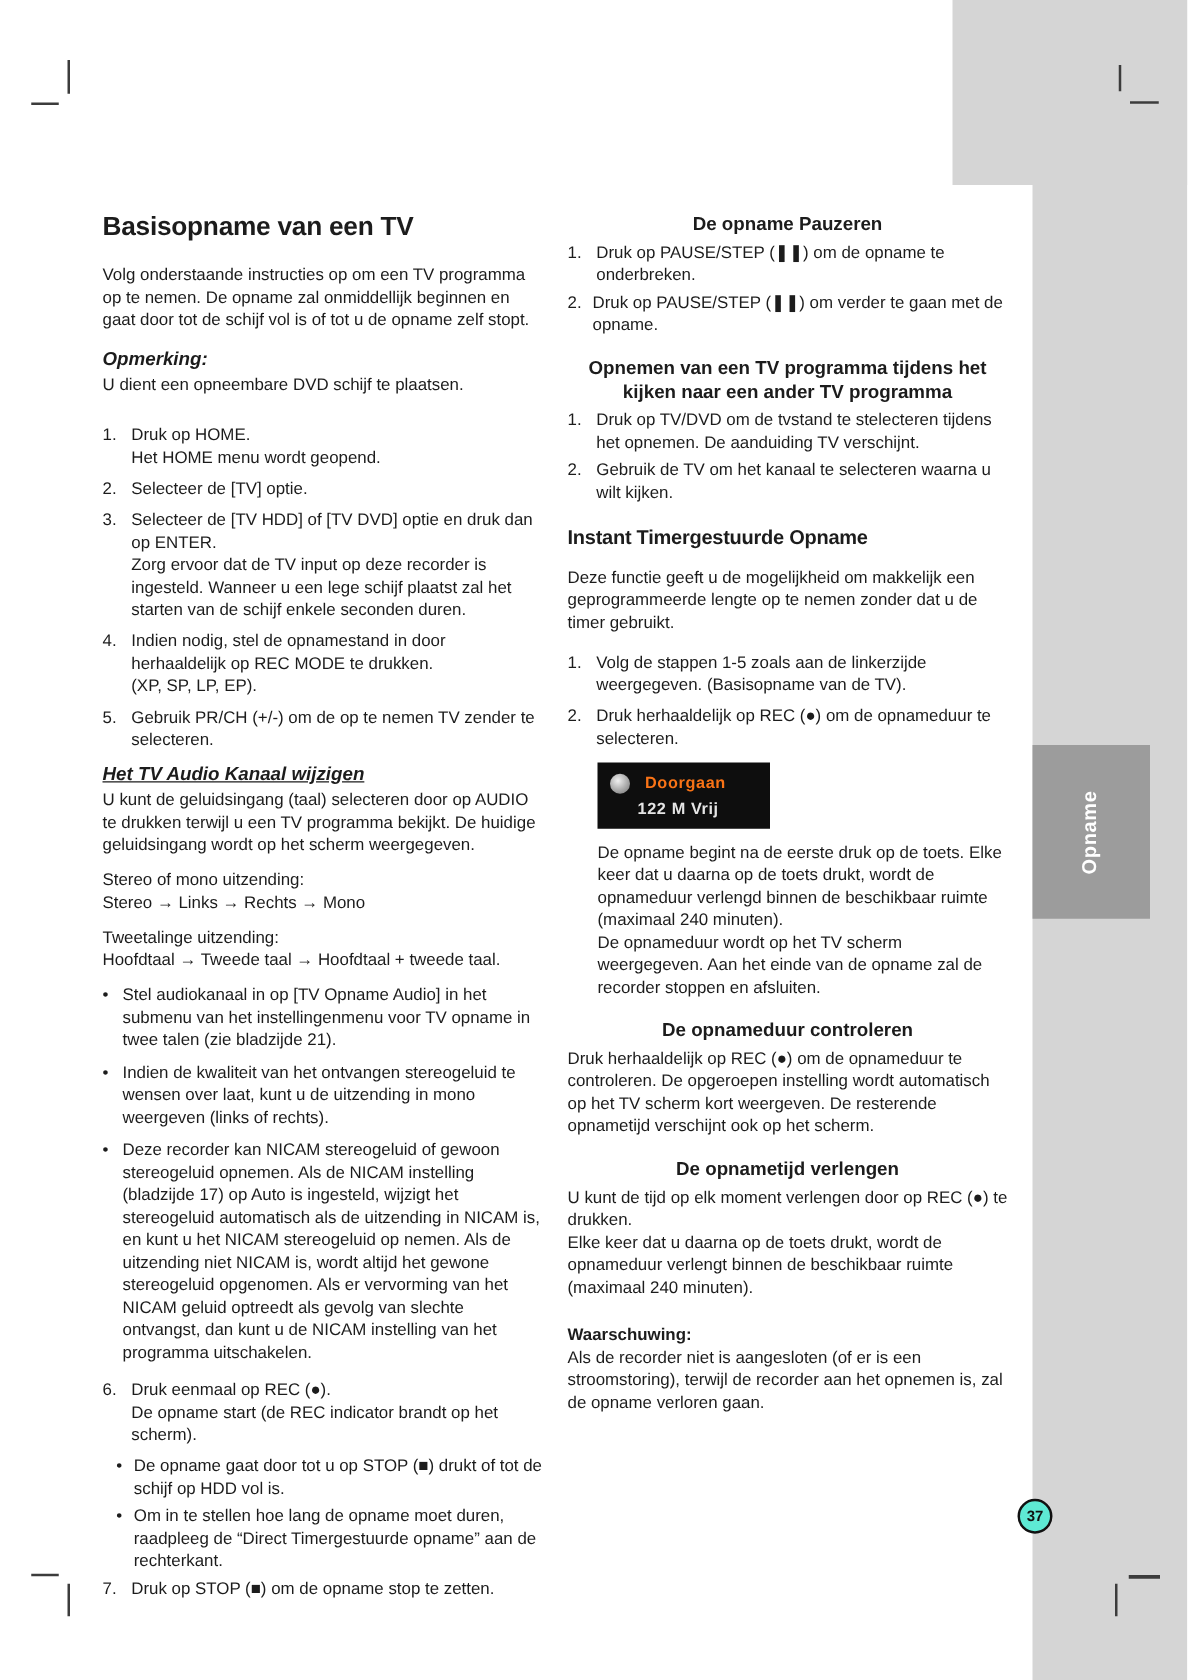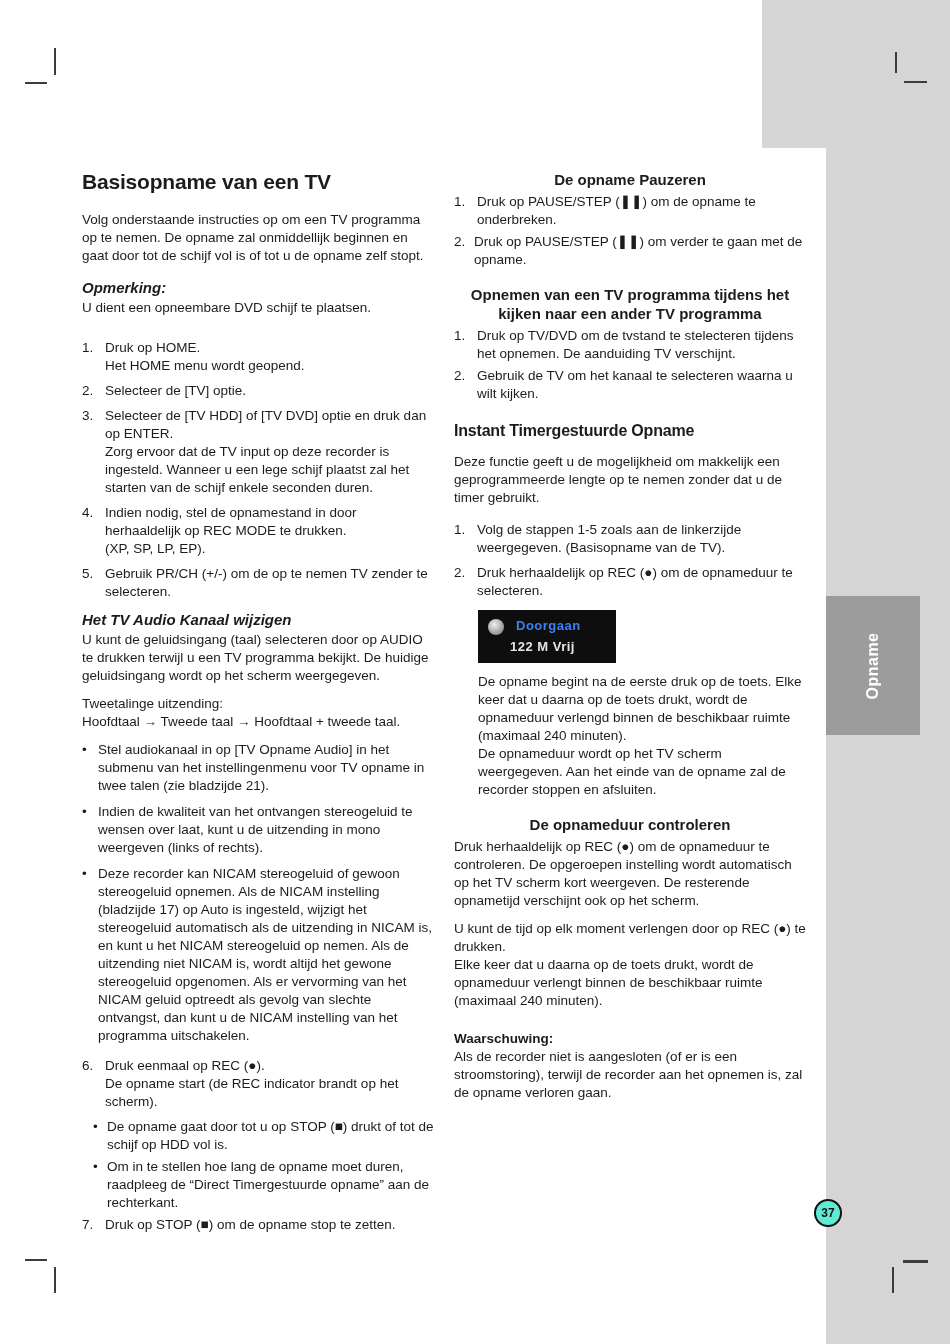--- a/index.html
+++ b/index.html
@@ -38,21 +38,21 @@
   .bl .m { flex:none; width:16px; }
   .bl .t { flex:1; }
   .sub { margin-left:11px; margin-bottom:4px; }
   .sub .m { width:14px; }
   .gap-lg { margin-top:16px; }
   .gap-md { margin-top:16px; }
   
   .osd { position:relative; width:138px; height:53px; background:#0e0e0e; margin:10px 0 10px 24px; }
   .osd .dot { position:absolute; left:10px; top:9px; width:16px; height:16px; border-radius:50%;
               background:radial-gradient(circle at 40% 35%, #f0f0f0 0%, #b5b5b5 45%, #6e6e6e 100%); }
-  .osd .l1 { position:absolute; left:38px; top:7px;  font-size:13px; font-weight:bold; color:#3b82f6; letter-spacing:0.5px; }
+  .osd .l1 { position:absolute; left:38px; top:7px;  font-size:13px; font-weight:bold; color:#f97316; letter-spacing:0.5px; }
   .osd .l2 { position:absolute; left:32px; top:28px; font-size:13px; font-weight:bold; color:#e5e5e5; letter-spacing:0.5px; }
 </style>
 </head>
 <body>
 
 <div class="sheet">
 
   <div class="gray-side-col"></div>
   <div class="gray-top-block"></div>
   <div class="side-tab">
@@ -96,23 +96,25 @@
     <div class="li">
       <span class="n">4.</span>
       <span class="t">Indien nodig, stel de opnamestand in door herhaaldelijk op REC MODE te drukken.
 (XP, SP, LP, EP).</span>
     </div>
     <div class="li">
       <span class="n">5.</span>
       <span class="t">Gebruik PR/CH (+/-) om de op te nemen TV zender te selecteren.</span>
     </div>
 
-    <div class="hi" style="margin-top:10px;">Het TV Audio Kanaal wijzigen</div>
+    <div class="hi" style="margin-top:10px;text-decoration:underline;">Het TV Audio Kanaal wijzigen</div>
     <div class="p">U kunt de geluidsingang (taal) selecteren door op AUDIO te drukken terwijl u een TV programma bekijkt. De huidige geluidsingang wordt op het scherm weergegeven.</div>
 
+    <div class="p ml">Stereo of mono uitzending:
+Stereo → Links  → Rechts  → Mono</div>
     <div class="p ml">Tweetalinge uitzending:
 Hoofdtaal → Tweede taal → Hoofdtaal + tweede taal.</div>
 
     <div class="bl">
       <span class="m">•</span>
       <span class="t">Stel audiokanaal in op [TV Opname Audio] in het submenu van het instellingenmenu voor TV opname in twee talen (zie bladzijde 21).</span>
     </div>
     <div class="bl">
       <span class="m">•</span>
       <span class="t">Indien de kwaliteit van het ontvangen stereogeluid te wensen over laat, kunt u de uitzending in mono weergeven (links of rechts).</span>
@@ -179,20 +181,21 @@
       <span class="l1">Doorgaan</span>
       <span class="l2">122 M Vrij</span>
     </div>
 
     <div class="p ml" style="margin-left:24px;">De opname begint na de eerste druk op de toets. Elke keer dat u daarna op de toets drukt, wordt de opnameduur verlengd binnen de beschikbaar ruimte (maximaal 240 minuten).
 De opnameduur wordt op het TV scherm weergegeven. Aan het einde van de opname zal de recorder stoppen en afsluiten.</div>
 
     <div class="h3 gap-lg">De opnameduur controleren</div>
     <div class="p">Druk herhaaldelijk op REC (●) om de opnameduur te controleren. De opgeroepen instelling wordt automatisch op het TV scherm kort weergeven. De resterende opnametijd verschijnt ook op het scherm.</div>
 
+    <div class="h3 gap-lg">De opnametijd verlengen</div>
     <div class="p ml">U kunt de tijd op elk moment verlengen door op REC (●) te drukken.
 Elke keer dat u daarna op de toets drukt, wordt de opnameduur verlengt binnen de beschikbaar ruimte (maximaal 240 minuten).</div>
 
     <div style="font-weight:bold; margin-top:20px;">Waarschuwing:</div>
     <div class="p">Als de recorder niet is aangesloten (of er is een stroomstoring), terwijl de recorder aan het opnemen is, zal de opname verloren gaan.</div>
   </div>
 
 </div>
 
 </body></html>

